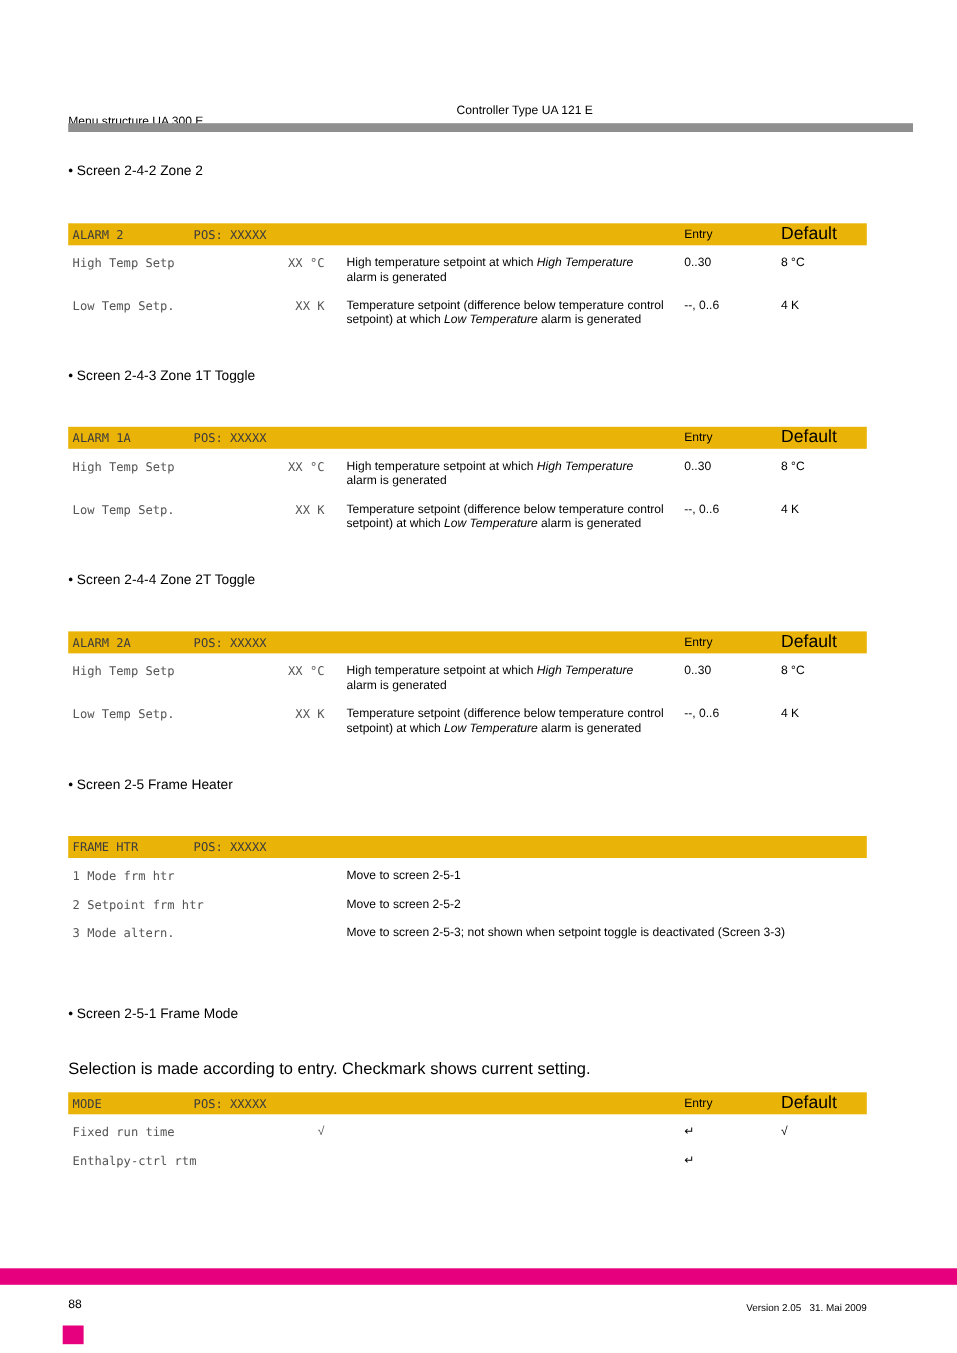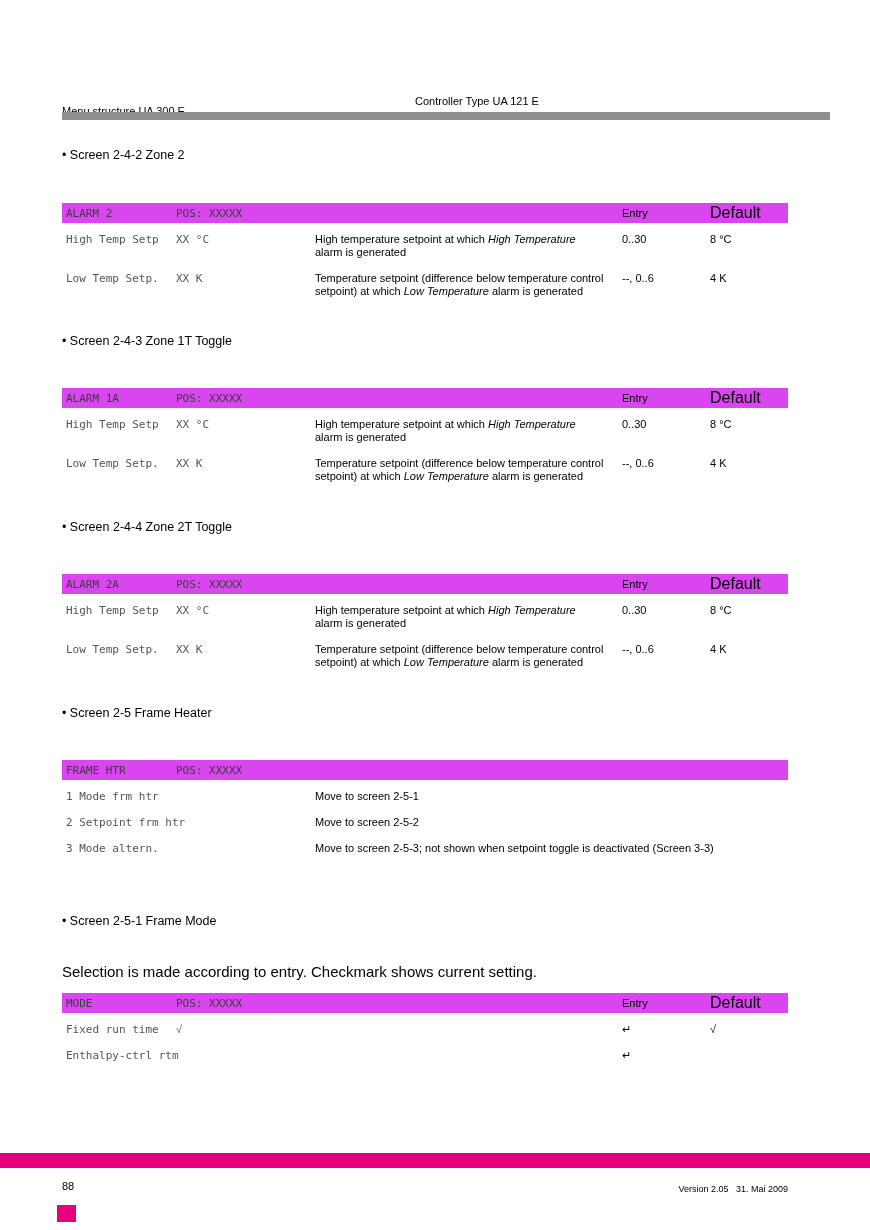--- a/index.html
+++ b/index.html
@@ -7,31 +7,31 @@
         font-family:"Liberation Sans",sans-serif;color:#000;}
   .hdr-l{position:absolute;left:62px;top:105px;font-size:11px;}
   .hdr-r{position:absolute;left:415px;top:95px;font-size:11px;}
   .rule{position:absolute;left:62px;top:112px;width:768px;height:8px;background:#8f8f8f;}
   .heading{position:absolute;left:62px;font-size:12.5px;}
   .heading::before{content:"• ";}
   #h1{top:148px}#h2{top:334px}#h3{top:520px}#h4{top:706px}#h5{top:914px}
   .note{position:absolute;left:62px;top:963px;font-size:15px;}
   .tbl{position:absolute;left:62px;width:726px;}
   #t1{top:203px}#t2{top:388px}#t3{top:574px}#t4{top:760px}#t5{top:993px}
-  .thead{display:flex;align-items:center;height:20px;background:#d946ef;}
+  .thead{display:flex;align-items:center;height:20px;background:#eab308;}
   .mono{font-family:"DejaVu Sans Mono","Liberation Mono",monospace;}
   .th-title{width:110px;padding-left:4px;font-size:11px;color:#3c3c3c;white-space:pre;}
   .th-pos{flex:1;font-size:11px;color:#3c3c3c;white-space:pre;}
   .th-entry{width:88px;font-size:11px;}
   .th-def{width:78px;font-size:16px;}
   .trow{display:flex;margin-top:10px;font-size:11px;line-height:13px;}
   .trow + .trow{margin-top:13px;}
   .td-name{width:110px;padding-left:4px;color:#555;white-space:pre;}
   .td-name-wide{width:229px;padding-left:4px;color:#555;white-space:pre;}
-  .td-val{width:119px;color:#555;white-space:pre;}
+  .td-val{width:119px;text-align:right;color:#555;white-space:pre;}
   .td-desc{margin-left:20px;width:297px;}
   .td-desc-wide{margin-left:20px;width:453px;}
   .td-entry{margin-left:10px;width:88px;white-space:pre;}
   .td-def{width:78px;white-space:pre;}
   .td-desc em{font-weight:normal;}
   .footer-bar{position:absolute;left:0;top:1153px;width:870px;height:15px;background:#e6007e;}
   .pgnum{position:absolute;left:62px;top:1180px;font-size:11px;}
   .version{position:absolute;right:82px;top:1184px;font-size:9px;white-space:pre;}
   .corner{position:absolute;left:57px;top:1205px;width:19px;height:17px;background:#e6007e;}
 </style>

